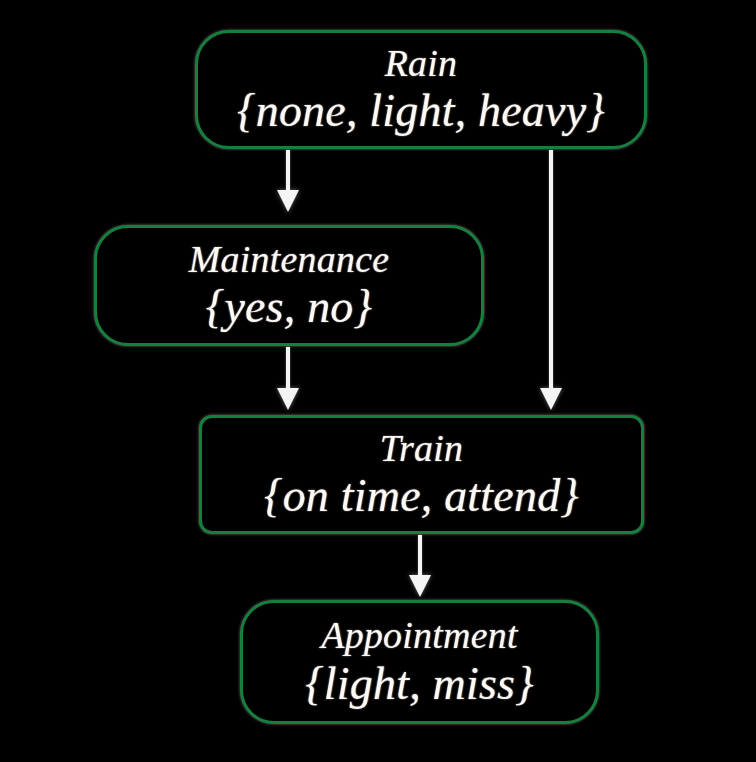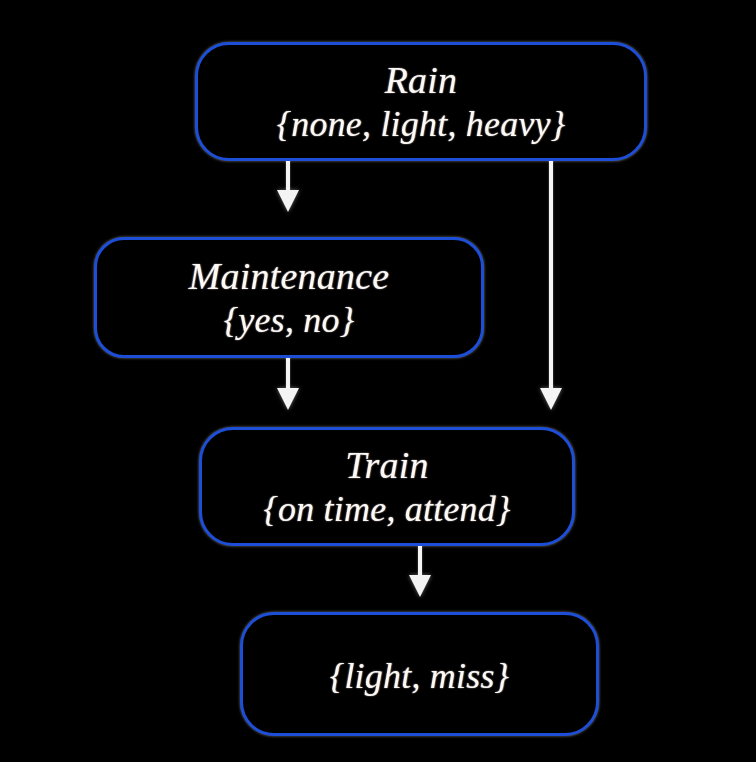--- a/index.html
+++ b/index.html
@@ -13,50 +13,49 @@
     height: 762px;
     background: #000000;
     overflow: hidden;
     font-family: "Liberation Serif", "DejaVu Serif", serif;
   }
 
   
   .node {
     position: absolute;
     box-sizing: border-box;
-    border: 3px solid #1d4ed8;
+    border: 3px solid #15803d;
     border-radius: 34px;
     background: #000000;
     display: flex;
     flex-direction: column;
     align-items: center;
     justify-content: center;
     box-shadow: 0 0 3px rgba(255,255,255,0.45);
     text-align: center;
-    margin-top: 12px;
   }
   .node-name,
   .node-states {
     color: #fdfaf4;
     font-style: italic;
     font-weight: 400;
     line-height: 1.06;
     white-space: nowrap;
     letter-spacing: 0.2px;
     text-shadow:
       -0.6px 0 1.1px rgba(120,170,255,0.55),
        0.7px 0 1.1px rgba(255,168,92,0.50),
        0 0 2px rgba(255,255,255,0.30);
   }
   .node-name   { font-size: 38px; }
-  .node-states { font-size: 36px; margin-top: 4px; }
+  .node-states { font-size: 46px; margin-top: 4px; }
 
   #node-rain        { left: 195px; top: 30px;  width: 452px; height: 119px; }
-  #node-maintenance { left: 94px;  top: 225px; width: 390px; height: 121px; border-radius: 30px; }
-  #node-train       { left: 199px; top: 415px; width: 376px; height: 119px; }
+  #node-maintenance { left: 94px;  top: 225px; width: 390px; height: 121px; }
+  #node-train       { left: 199px; top: 415px; width: 445px; height: 119px; border-radius: 13px; }
   #node-appointment { left: 240px; top: 600px; width: 359px; height: 124px; }
 
   
   .edge {
     position: absolute;
     width: 0;
   }
   .edge .stem {
     position: absolute;
     left: 0;
@@ -117,16 +116,17 @@
     <div class="node-name">Maintenance</div>
     <div class="node-states">{yes, no}</div>
   </div>
 
   <div class="node" id="node-train">
     <div class="node-name">Train</div>
     <div class="node-states">{on time, attend}</div>
   </div>
 
   <div class="node" id="node-appointment">
+    <div class="node-name">Appointment</div>
     <div class="node-states">{light, miss}</div>
   </div>
 
 </div>
 
 </body></html>

